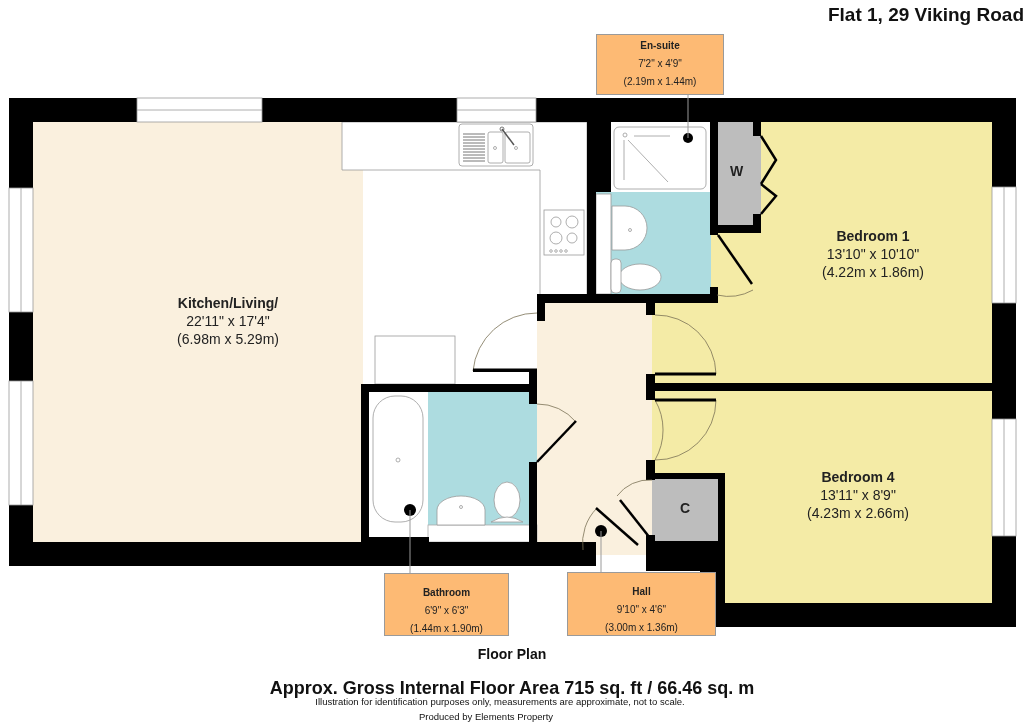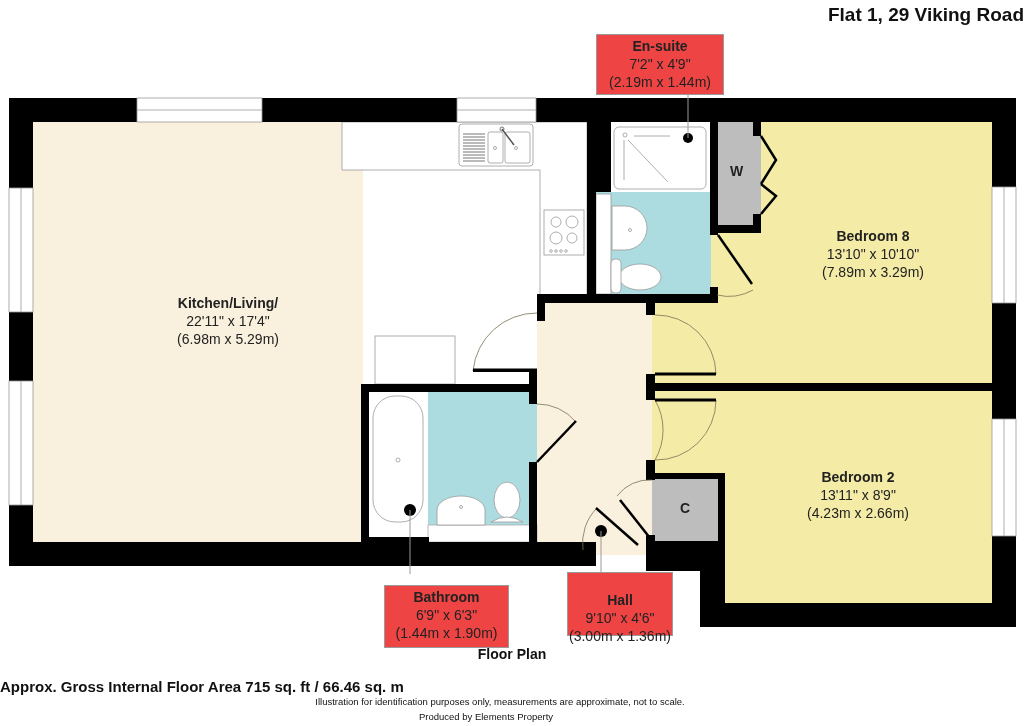--- a/index.html
+++ b/index.html
@@ -1,25 +1,25 @@
 <!DOCTYPE html>
 <html><head>
 <meta charset="utf-8">
 <style>
   html, body { margin:0; padding:0; background:#ffffff; }
   body { width:1024px; height:726px; position:relative; overflow:hidden; font-family:"Liberation Sans", sans-serif; color:#111; }
   .title { position:absolute; left:0; width:1024px; top:4px; text-align:right; font-weight:bold; font-size:19px; }
   svg.plan { position:absolute; left:0; top:0; }
   .room-label { position:absolute; text-align:center; font-size:14px; line-height:18px; color:#222; }
   .room-label .name { font-weight:bold; font-size:14px; }
-  .callout { position:absolute; background:#ef4444; border:1px solid #9a9a9a; text-align:center; font-size:14px; line-height:18px; color:#222; box-sizing:border-box; }
+  .callout { position:absolute; background:#fdba74; border:1px solid #9a9a9a; text-align:center; font-size:10px; line-height:18px; color:#222; box-sizing:border-box; }
   .callout .name { font-weight:bold; }
   .tag { position:absolute; font-weight:bold; font-size:14px; color:#222; }
   .footer-title { position:absolute; left:0; width:1024px; top:646px; text-align:center; font-weight:bold; font-size:14px; }
-  .footer-area { position:absolute; left:0; width:1024px; top:678px; text-align:left; font-weight:bold; font-size:15px; }
+  .footer-area { position:absolute; left:0; width:1024px; top:678px; text-align:center; font-weight:bold; font-size:18px; }
   .footer-note { position:absolute; left:0; width:1000px; top:696px; text-align:center; font-size:9.5px; }
   .footer-credit { position:absolute; left:0; width:972px; top:711px; text-align:center; font-size:9.5px; }
 </style>
 </head>
 <body>
 
 <div class="title">Flat 1, 29 Viking Road</div>
 
 <svg class="plan" width="1024" height="726" viewBox="0 0 1024 726">
 
@@ -211,44 +211,44 @@
   </g>
 </svg>
 
 <div class="room-label" style="left:143px; top:294px; width:170px;">
   <div class="name">Kitchen/Living/</div>
   <div>22'11" x 17'4"</div>
   <div>(6.98m x 5.29m)</div>
 </div>
 
 <div class="room-label" style="left:788px; top:227px; width:170px;">
-  <div class="name">Bedroom 8</div>
+  <div class="name">Bedroom 1</div>
   <div>13'10" x 10'10"</div>
-  <div>(7.89m x 3.29m)</div>
+  <div>(4.22m x 1.86m)</div>
 </div>
 
 <div class="room-label" style="left:773px; top:468px; width:170px;">
-  <div class="name">Bedroom 2</div>
+  <div class="name">Bedroom 4</div>
   <div>13'11" x 8'9"</div>
   <div>(4.23m x 2.66m)</div>
 </div>
 
 <div class="callout" style="left:596px; top:34px; width:128px; height:61px; padding-top:2px;">
   <div class="name">En-suite</div>
   <div>7'2" x 4'9"</div>
   <div>(2.19m x 1.44m)</div>
 </div>
 
-<div class="callout" style="left:384px; top:573px; width:125px; height:63px; padding-top:2px;margin-top:12px;">
+<div class="callout" style="left:384px; top:573px; width:125px; height:63px; padding-top:10px;">
   <div class="name">Bathroom</div>
   <div>6'9" x 6'3"</div>
   <div>(1.44m x 1.90m)</div>
 </div>
 
-<div class="callout" style="left:567px; top:572px; width:106px; height:64px; padding-top:18px;">
+<div class="callout" style="left:567px; top:572px; width:149px; height:64px; padding-top:10px;">
   <div class="name">Hall</div>
   <div>9'10" x 4'6"</div>
   <div>(3.00m x 1.36m)</div>
 </div>
 
 <div class="tag" style="left:730px; top:163px;">W</div>
 <div class="tag" style="left:680px; top:500px;">C</div>
 
 <div class="footer-title">Floor Plan</div>
 <div class="footer-area">Approx. Gross Internal Floor Area 715 sq. ft / 66.46 sq. m</div>

